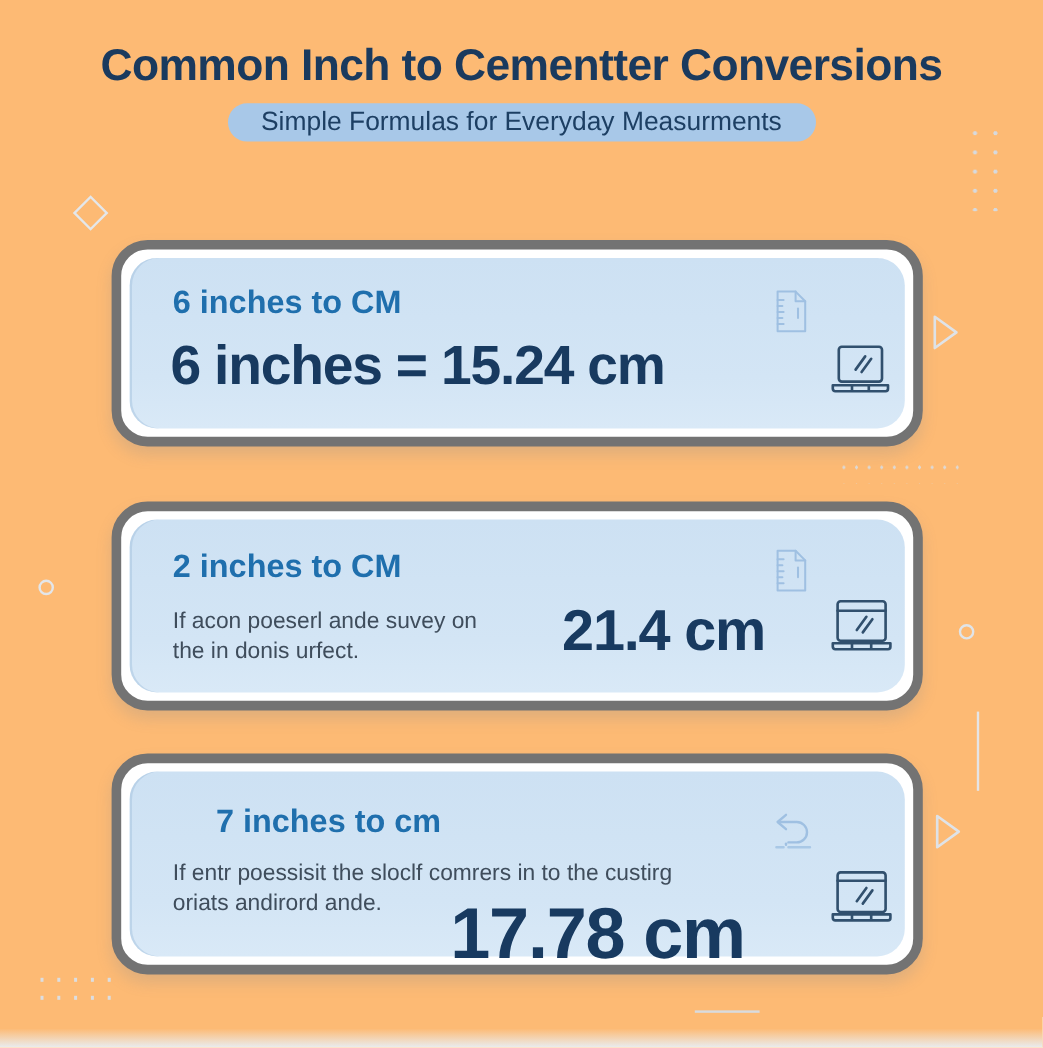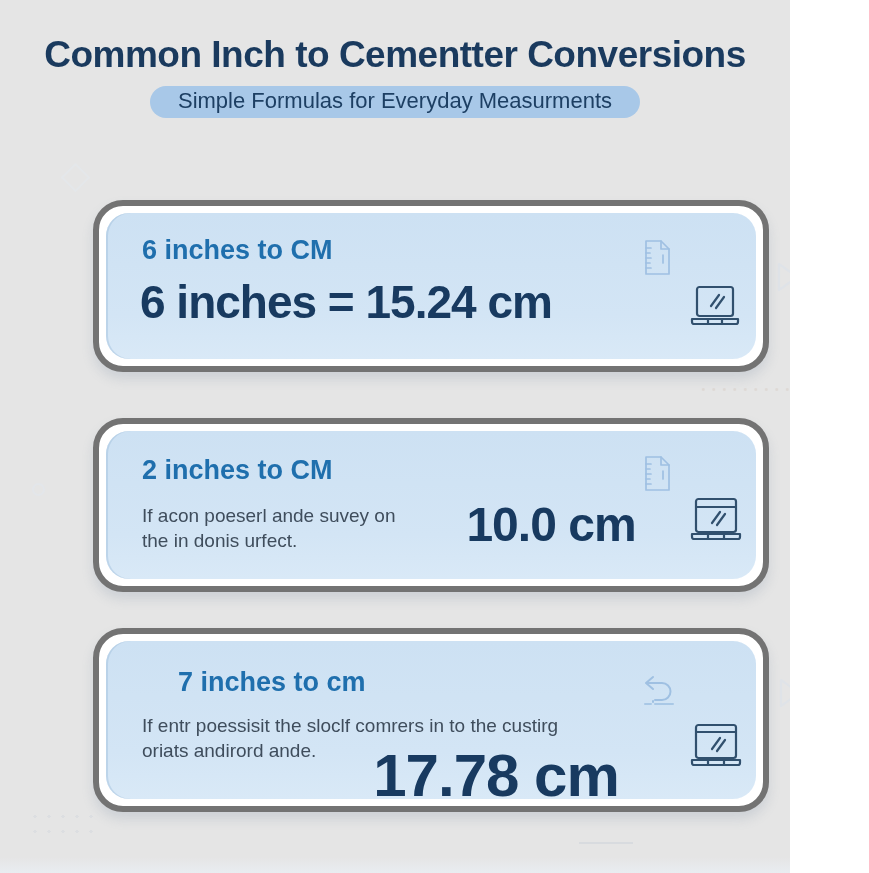--- a/index.html
+++ b/index.html
@@ -1,19 +1,19 @@
 <!DOCTYPE html>
 <html><head>
 <meta charset="utf-8">
 <style>
   * { margin:0; padding:0; box-sizing:border-box; }
   html,body { background:#ffffff; }
   .stage {
-    position:relative; width:790px; height:873px; overflow:hidden;
-    background:#e5e5e5;
+    position:relative; width:869px; height:873px; overflow:hidden;
+    background:#fdba74;
     font-family:"Liberation Sans", sans-serif;
     padding-left:39px;
   }
   .bottom-fade {
     position:absolute; left:0; bottom:0; width:100%; height:16px;
     background:linear-gradient(180deg, rgba(233,237,241,0) 0%, #e9edf1 100%);
   }
   
   .title {
     position:absolute; top:34px; left:0; width:100%;
@@ -21,21 +21,21 @@
     color:#1a3a5e; letter-spacing:-0.5px;
   }
   .subtitle-pill {
     position:absolute; top:86px; left:50%; transform:translateX(-50%);
     background:#a8c8e8; border-radius:16px; padding:2px 28px 4px 28px;
     font-size:22px; color:#1d3f63; white-space:nowrap;
   }
   
   .card {
     position:absolute; left:93px; width:676px;
-    background:#ffffff; border:6px solid #737373; border-radius:30px;
+    background:#ffffff; border:8px solid #737373; border-radius:30px;
     box-shadow:0 7px 12px rgba(110,130,155,0.20);
   }
   .card-1 { top:200px; height:172px; }
   .card-2 { top:418px; height:174px; }
   .card-3 { top:628px; height:184px; }
   .card-inner {
     position:absolute; inset:7px; border-radius:23px;
     background:linear-gradient(180deg,#cde1f3 0%,#d3e5f5 70%,#d9e9f7 100%);
     box-shadow:inset 2px 0 0 rgba(160,190,220,0.45);
   }
@@ -140,21 +140,21 @@
         <path d="M2 34 H48 V37 a2 2 0 0 1 -2 2 H4 a2 2 0 0 1 -2 -2 Z"></path>
         <path d="M18 34 V38 M32 34 V38"></path>
       </svg>
     </div>
   </div>
 
   <div class="card card-2">
     <div class="card-inner">
       <div class="card-heading c2-heading">2 inches to CM</div>
       <div class="card-desc c2-desc">If acon poeserl ande suvey on the in donis urfect.</div>
-      <div class="card-value c2-value">10.0 cm</div>
+      <div class="card-value c2-value">21.4 cm</div>
       <svg class="icon icon-ruler-2" width="27" height="37" viewBox="0 0 27 37" fill="none" stroke="#9fc0e2" stroke-width="1.7" stroke-linecap="round" stroke-linejoin="round">
         <path d="M2 2 H17 L25 10 V35 H2 Z"></path>
         <path d="M17 2 V10 H25"></path>
         <path d="M2 9 H7 M2 14 H6 M2 19 H7 M2 24 H6 M2 29 H7"></path>
         <path d="M19 16 V24"></path>
       </svg>
       <svg class="icon icon-laptop-2" width="52" height="44" viewBox="0 0 52 44" fill="none" stroke="#31506e" stroke-width="2.2" stroke-linecap="round" stroke-linejoin="round">
         <rect x="6" y="2" width="40" height="33" rx="2.5"></rect>
         <path d="M6 10 H46"></path>
         <path d="M22 26 L30 15 M27 28 L35 17"></path>

